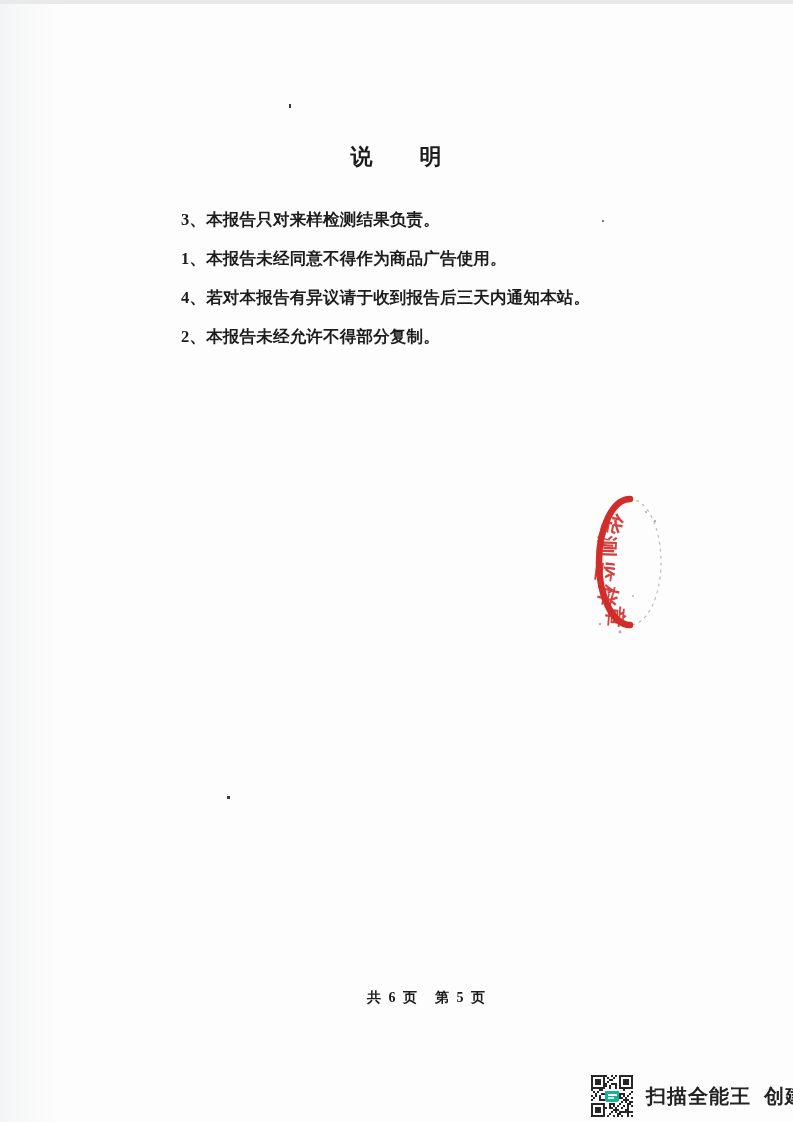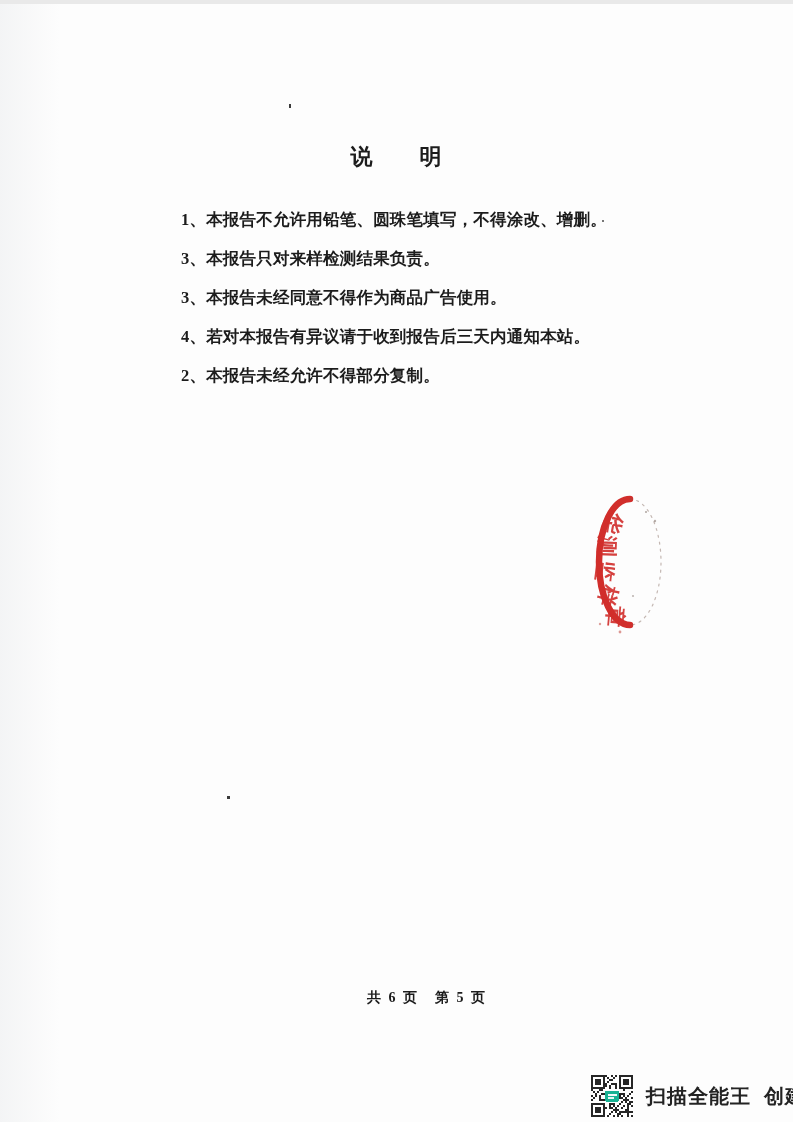--- a/index.html
+++ b/index.html
@@ -55,23 +55,22 @@
   .speck.s3{left:602px;top:216px;width:2px;height:2px;background:#777;}
 </style>
 </head>
 <body>
 
 <div class="page">
 
   <div class="doc-title">说　　明</div>
 
   <div class="notes">
-    <div class="note">1、本报告不允许用铅笔、圆珠笔填写，不得涂改、增删。</div>
     <div class="note">3、本报告只对来样检测结果负责。</div>
-    <div class="note">3、本报告未经同意不得作为商品广告使用。</div>
+    <div class="note">1、本报告未经同意不得作为商品广告使用。</div>
     <div class="note">4、若对本报告有异议请于收到报告后三天内通知本站。</div>
     <div class="note">2、本报告未经允许不得部分复制。</div>
   </div>
 
   <svg class="stamp" viewBox="0 0 180 200" aria-hidden="true">
 
     <path d="M 70 35 A 31 63 0 0 0 70 161" fill="none" stroke="#cf2320" stroke-width="6.5" stroke-linecap="round"></path>
 
     <path d="M 70 35 A 31 63 0 0 1 70 161" fill="none" stroke="rgba(120,90,80,0.45)" stroke-width="1.2" stroke-dasharray="2 5" stroke-linecap="round"></path>
 

